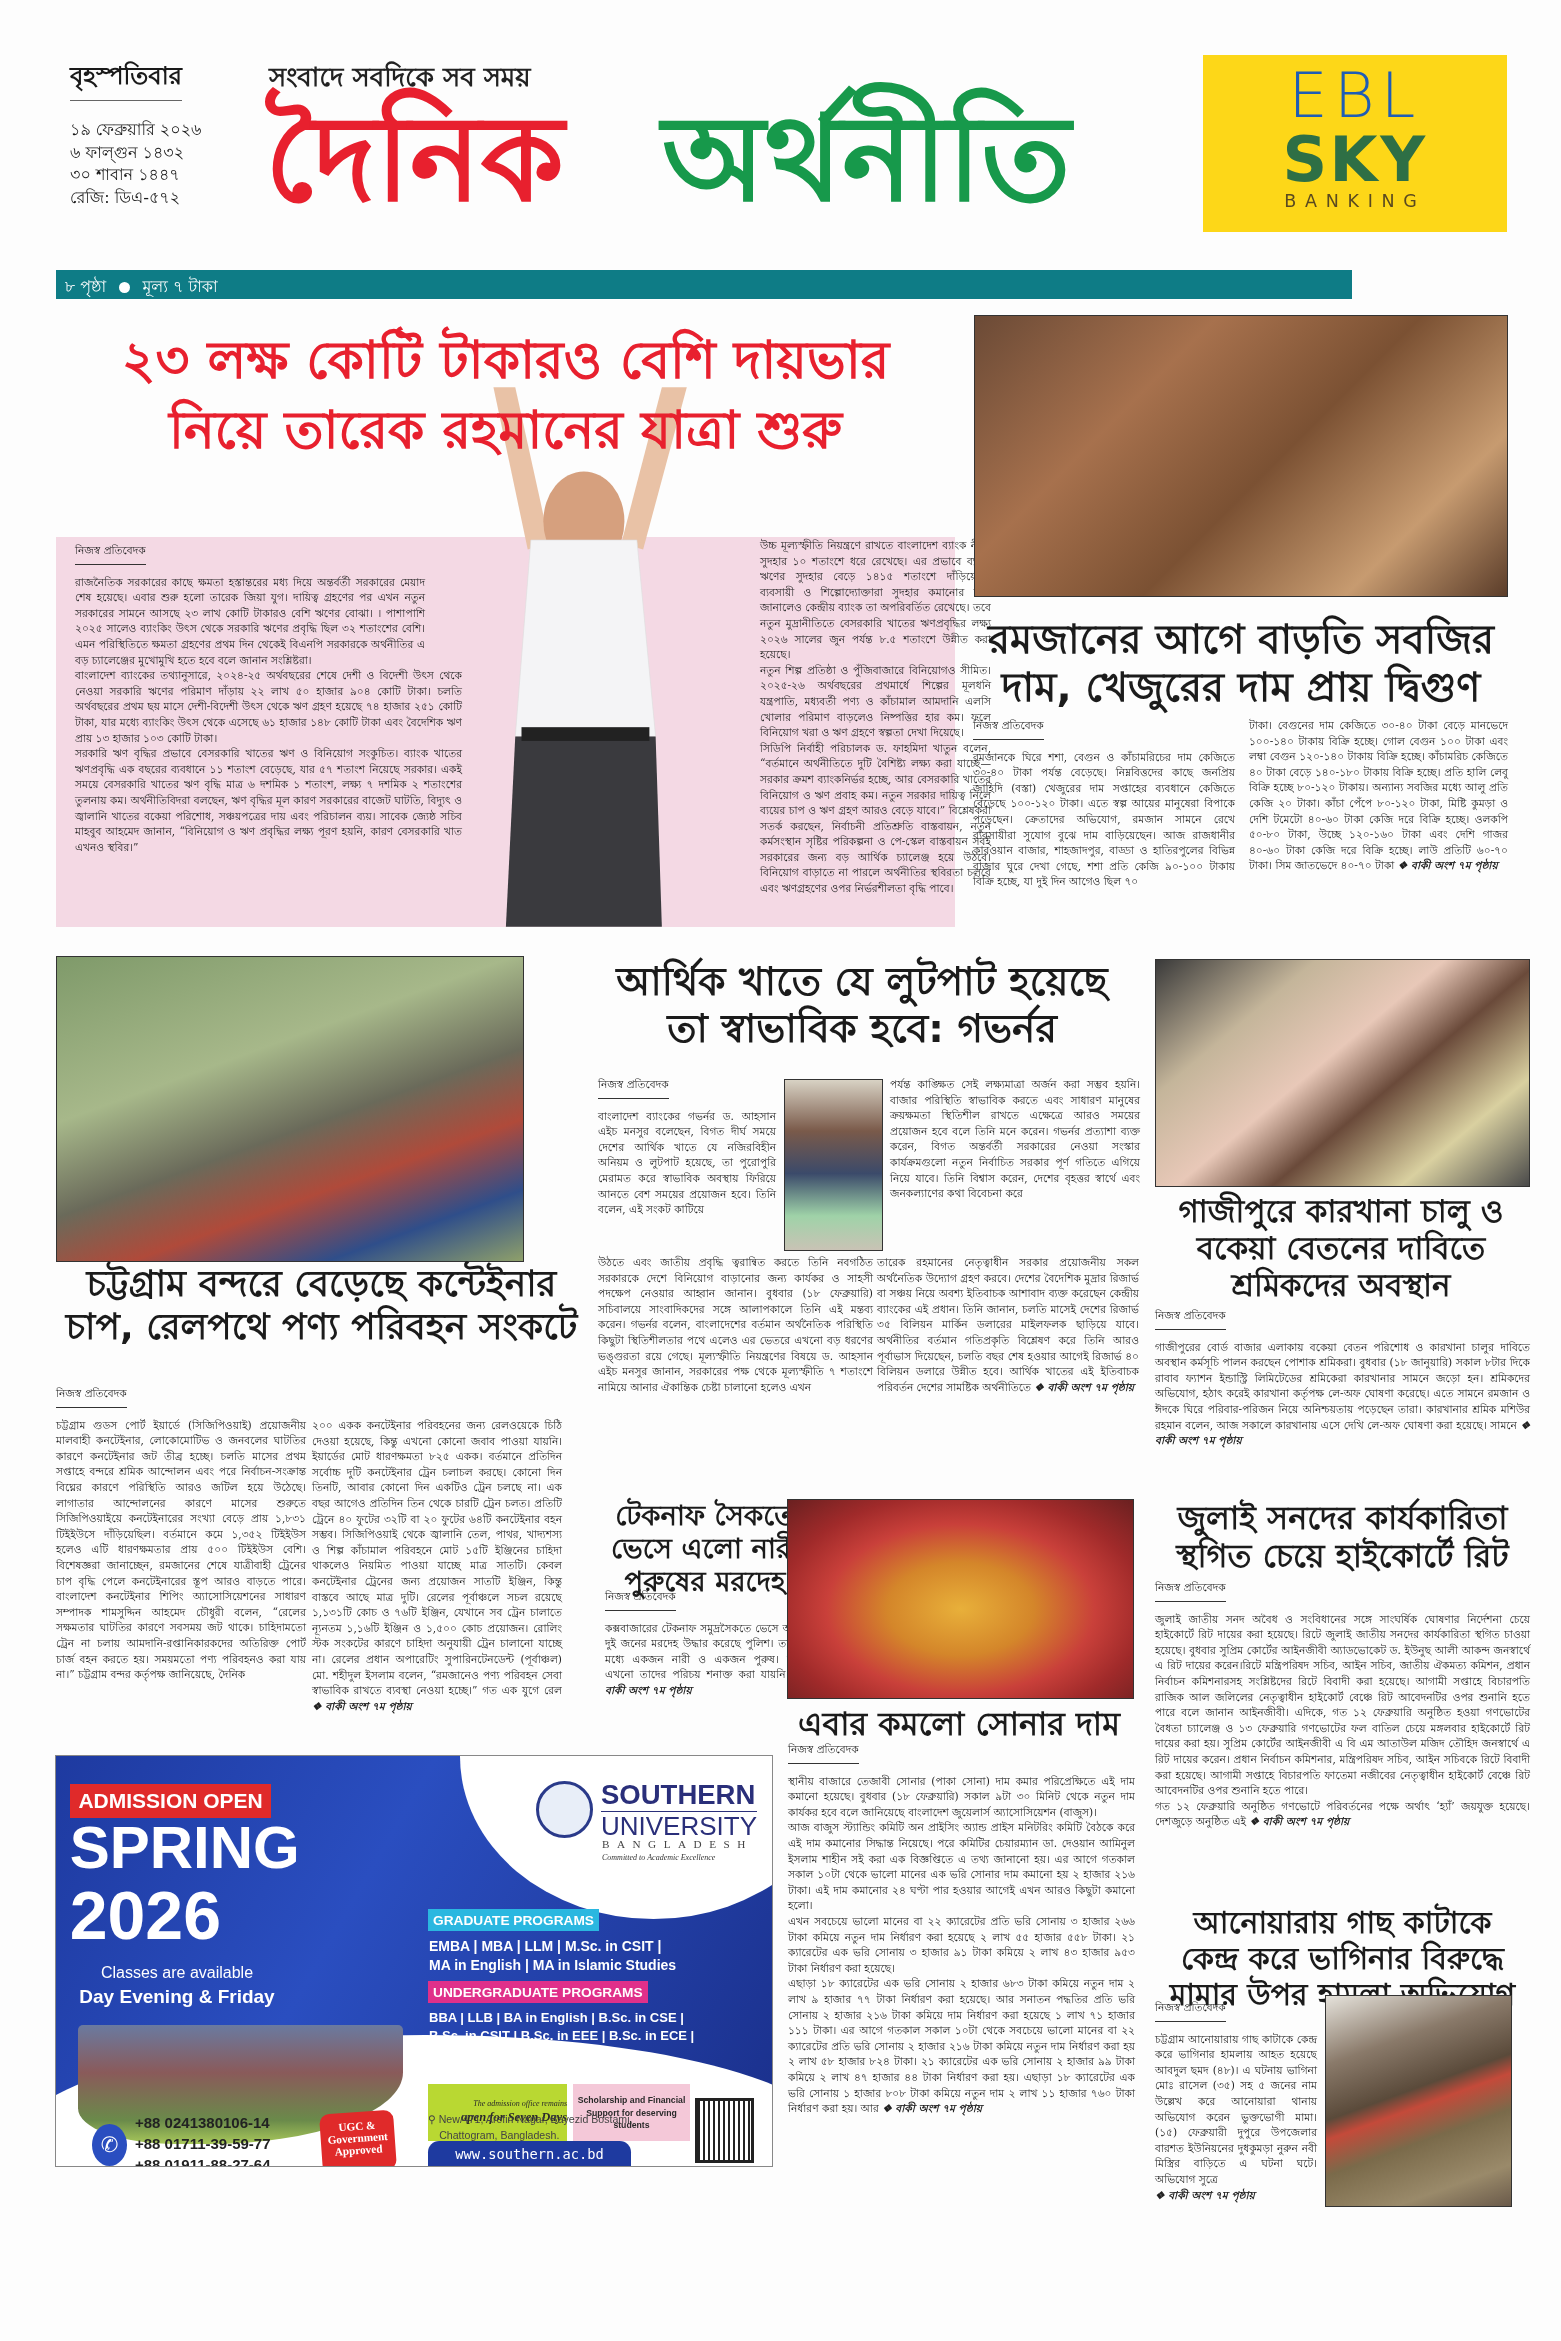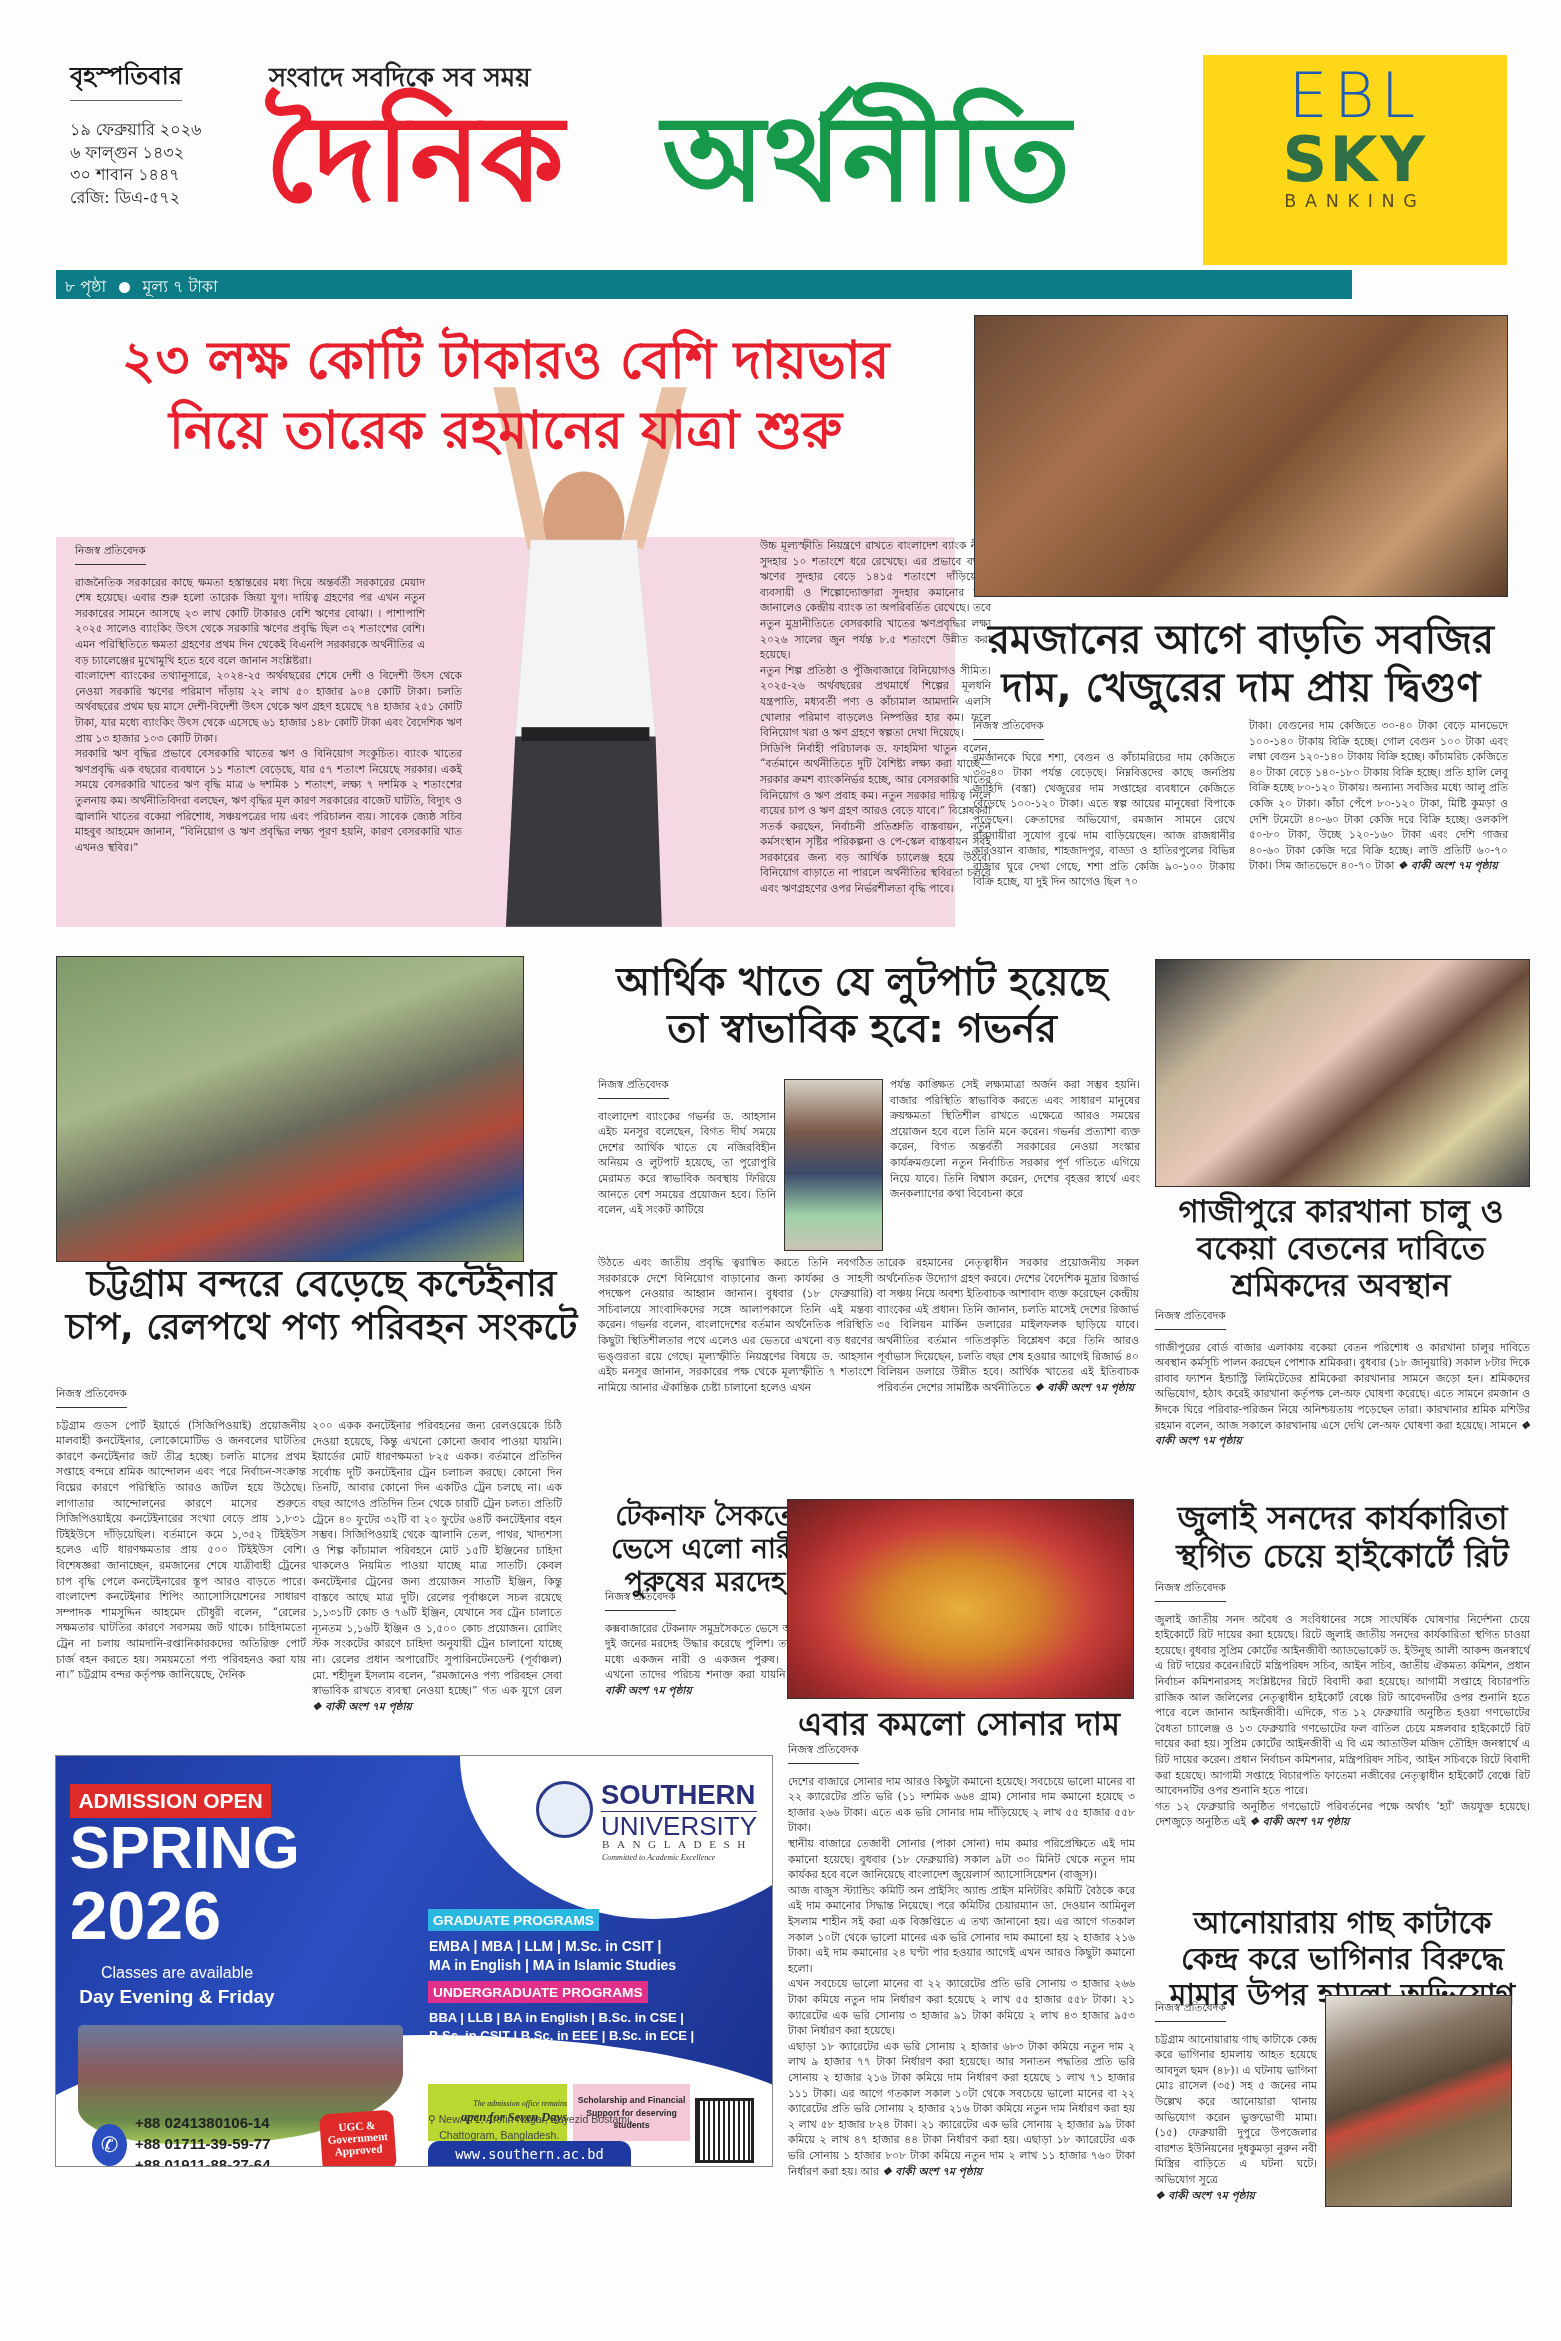--- a/index.html
+++ b/index.html
@@ -11,21 +11,21 @@
   .cont { font-weight: bold; font-style: italic; }
   .headline { font-family: "DejaVu Sans", sans-serif; font-weight: bold; text-align: center; color: #1b1b1b; line-height: 1.2; }
   .photo { border: 0.6px solid #333; overflow: hidden; }
 
   
   .day { left: 70px; top: 57px; font-size: 24px; font-weight: bold; border-bottom: 1.9px solid #666; padding-bottom: 2.5px; }
   .dates { left: 70px; top: 119px; font-size: 16px; line-height: 22.5px; }
   .tagline { left: 269px; top: 57px; font-size: 26px; font-weight: bold; color: #222; }
   .title-red { left: 265px; top: 100px; font-size: 119px; font-weight: bold; color: #e8202e; line-height: 1; }
   .title-green { left: 662px; top: 100px; font-size: 119px; font-weight: bold; color: #17994b; line-height: 1; }
-  .ebl { left: 1203px; top: 55px; width: 304px; height: 210px; background: #fdd718; text-align: center; }
+  .ebl { left: 1203px; top: 55px; width: 304px; height: 177px; background: #fdd718; text-align: center; }
   .ebl .l1 { font-size: 62px; color: #1f5db5; letter-spacing: 6.2px; margin-top: 3.7px; font-weight: 300; }
   .ebl .l2 { font-size: 62px; color: #2e6f45; font-weight: bold; letter-spacing: 2.5px; line-height: 0.9; }
   .ebl .l3 { font-size: 17.5px; letter-spacing: 8.7px; color: #5a4a20; margin-top: 3.7px; }
   .teal-bar { left: 56px; top: 270px; width: 1296px; height: 29px; background: #0e7c86; color: #fff; font-size: 16px; padding: 3.7px 8.7px; }
   .teal-bar .dot { display: inline-block; width: 11.2px; height: 11.2px; border-radius: 50%; background: #fff; margin: 0 7.5px; vertical-align: middle; }
 
   
   .lead-head { left: 56px; top: 325px; width: 899px; font-size: 52px; color: #e8202e; font-weight: bold; text-align: center; line-height: 1.35; z-index: 3; }
   .lead-panel { left: 56px; top: 537px; width: 899px; height: 390px; background: #f4d9e4; }
   .lead-figure { left: 456px; top: 387px; width: 262px; height: 540px; z-index: 2; }
@@ -219,21 +219,20 @@
 </div>
 <div class="abs tek-body">
   <div class="byline">নিজস্ব প্রতিবেদক</div>
   <p class="body-text"><span>কক্সবাজারের টেকনাফ সমুদ্রসৈকতে ভেসে আসা দুই জনের মরদেহ উদ্ধার করেছে পুলিশ। তাদের মধ্যে একজন নারী ও একজন পুরুষ। তবে এখনো তাদের পরিচয় শনাক্ত করা যায়নি।</span> <span class="cont">❖ বাকী অংশ ৭ম পৃষ্ঠায়</span></p>
 </div>
 
 <div class="abs photo gold-photo"></div>
 <div class="abs headline gold-head">এবার কমলো সোনার দাম</div>
 <div class="abs gold-body">
   <div class="byline">নিজস্ব প্রতিবেদক</div>
-  <p class="body-text">দেশের বাজারে সোনার দাম আরও কিছুটা কমানো হয়েছে। সবচেয়ে ভালো মানের বা ২২ ক্যারেটের প্রতি ভরি (১১ দশমিক ৬৬৪ গ্রাম) সোনার দাম কমানো হয়েছে ৩ হাজার ২৬৬ টাকা। এতে এক ভরি সোনার দাম দাঁড়িয়েছে ২ লাখ ৫৫ হাজার ৫৫৮ টাকা।</p>
   <p class="body-text">স্থানীয় বাজারে তেজাবী সোনার (পাকা সোনা) দাম কমার পরিপ্রেক্ষিতে এই দাম কমানো হয়েছে। বুধবার (১৮ ফেব্রুয়ারি) সকাল ৯টা ৩০ মিনিট থেকে নতুন দাম কার্যকর হবে বলে জানিয়েছে বাংলাদেশ জুয়েলার্স অ্যাসোসিয়েশন (বাজুস)।</p>
   <p class="body-text">আজ বাজুস স্ট্যান্ডিং কমিটি অন প্রাইসিং অ্যান্ড প্রাইস মনিটরিং কমিটি বৈঠকে করে এই দাম কমানোর সিদ্ধান্ত নিয়েছে। পরে কমিটির চেয়ারম্যান ডা. দেওয়ান আমিনুল ইসলাম শাহীন সই করা এক বিজ্ঞপ্তিতে এ তথ্য জানানো হয়। এর আগে গতকাল সকাল ১০টা থেকে ভালো মানের এক ভরি সোনার দাম কমানো হয় ২ হাজার ২১৬ টাকা। এই দাম কমানোর ২৪ ঘণ্টা পার হওয়ার আগেই এখন আরও কিছুটা কমানো হলো।</p>
   <p class="body-text">এখন সবচেয়ে ভালো মানের বা ২২ ক্যারেটের প্রতি ভরি সোনায় ৩ হাজার ২৬৬ টাকা কমিয়ে নতুন দাম নির্ধারণ করা হয়েছে ২ লাখ ৫৫ হাজার ৫৫৮ টাকা। ২১ ক্যারেটের এক ভরি সোনায় ৩ হাজার ৯১ টাকা কমিয়ে ২ লাখ ৪৩ হাজার ৯৫৩ টাকা নির্ধারণ করা হয়েছে।</p>
   <p class="body-text"><span>এছাড়া ১৮ ক্যারেটের এক ভরি সোনায় ২ হাজার ৬৮৩ টাকা কমিয়ে নতুন দাম ২ লাখ ৯ হাজার ৭৭ টাকা নির্ধারণ করা হয়েছে। আর সনাতন পদ্ধতির প্রতি ভরি সোনায় ২ হাজার ২১৬ টাকা কমিয়ে দাম নির্ধারণ করা হয়েছে ১ লাখ ৭১ হাজার ১১১ টাকা। এর আগে গতকাল সকাল ১০টা থেকে সবচেয়ে ভালো মানের বা ২২ ক্যারেটের প্রতি ভরি সোনায় ২ হাজার ২১৬ টাকা কমিয়ে নতুন দাম নির্ধারণ করা হয় ২ লাখ ৫৮ হাজার ৮২৪ টাকা। ২১ ক্যারেটের এক ভরি সোনায় ২ হাজার ৯৯ টাকা কমিয়ে ২ লাখ ৪৭ হাজার ৪৪ টাকা নির্ধারণ করা হয়। এছাড়া ১৮ ক্যারেটের এক ভরি সোনায় ১ হাজার ৮০৮ টাকা কমিয়ে নতুন দাম ২ লাখ ১১ হাজার ৭৬০ টাকা নির্ধারণ করা হয়। আর</span> <span class="cont">❖ বাকী অংশ ৭ম পৃষ্ঠায়</span></p>
 </div>
 
 <div class="abs headline july-head">
   <div>জুলাই সনদের কার্যকারিতা</div>
   <div>স্থগিত চেয়ে হাইকোর্টে রিট</div>
 </div>

